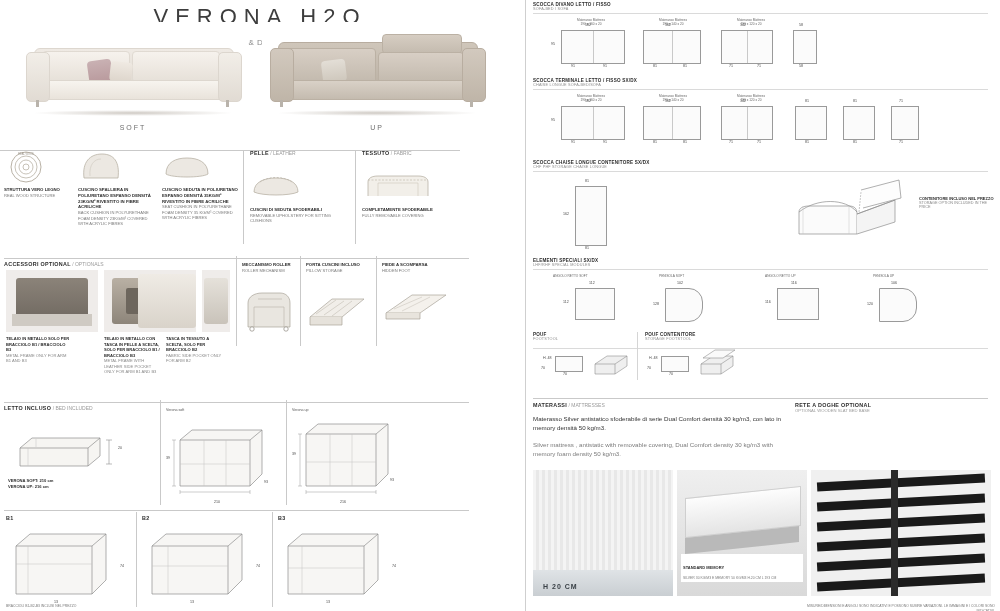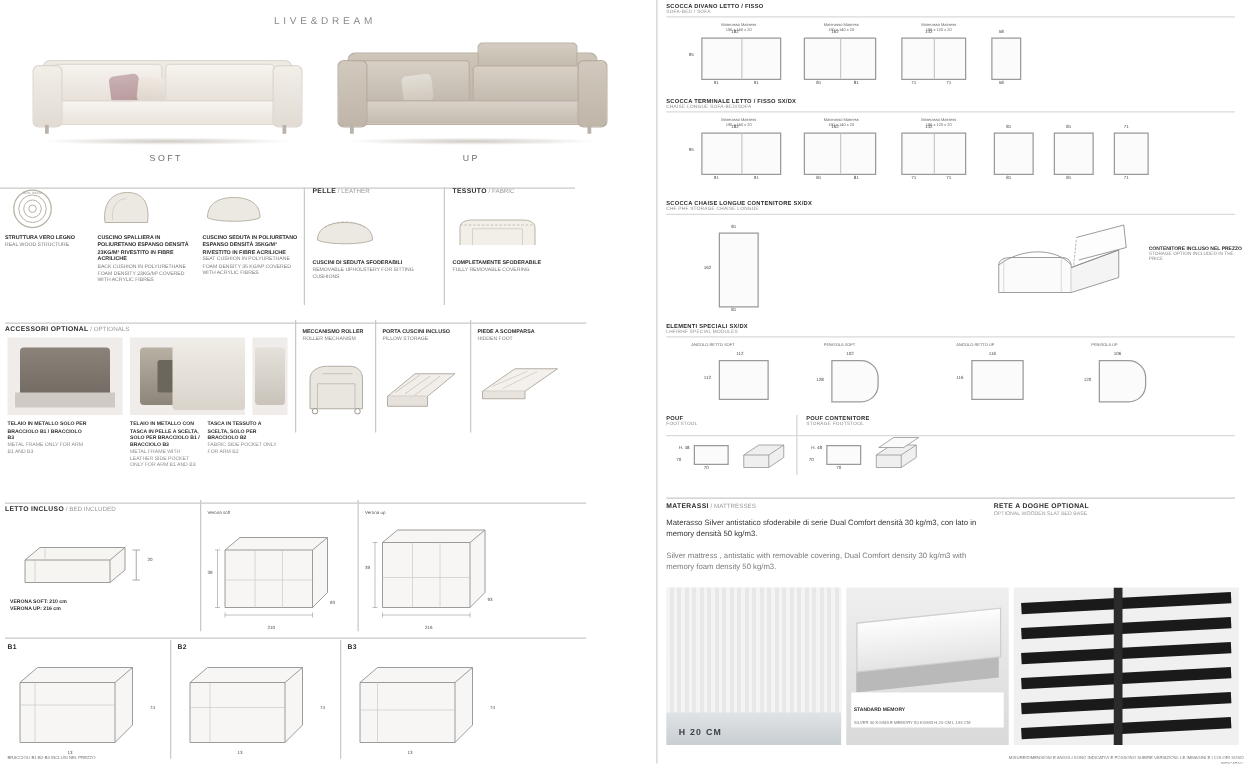--- a/index.html
+++ b/index.html
@@ -75,20 +75,21 @@
   .mat-txt.en{color:#7b7b7b;}
 </style>
 </head>
 <body>
 
 <div class="page">
 
   <div class="col-left">
 
     <div class="brand">
+      <div class="name">VERONA H2O</div>
       <div class="sub">LIVE&amp;DREAM</div>
     </div>
 
     <div class="hero a">
       <div class="sofa-img">
         <div class="shadow"></div>
 
         <div class="s-back" style="left:16px;top:26px;width:198px;height:34px;background:linear-gradient(#efeae4,#e2dcd4);border:1px solid #ddd7cf;"></div>
 
         <div class="s-cush" style="left:24px;top:29px;width:86px;height:30px;background:linear-gradient(#f6f2ed,#e6e0d8);border:1px solid #e0dad2;"></div>

